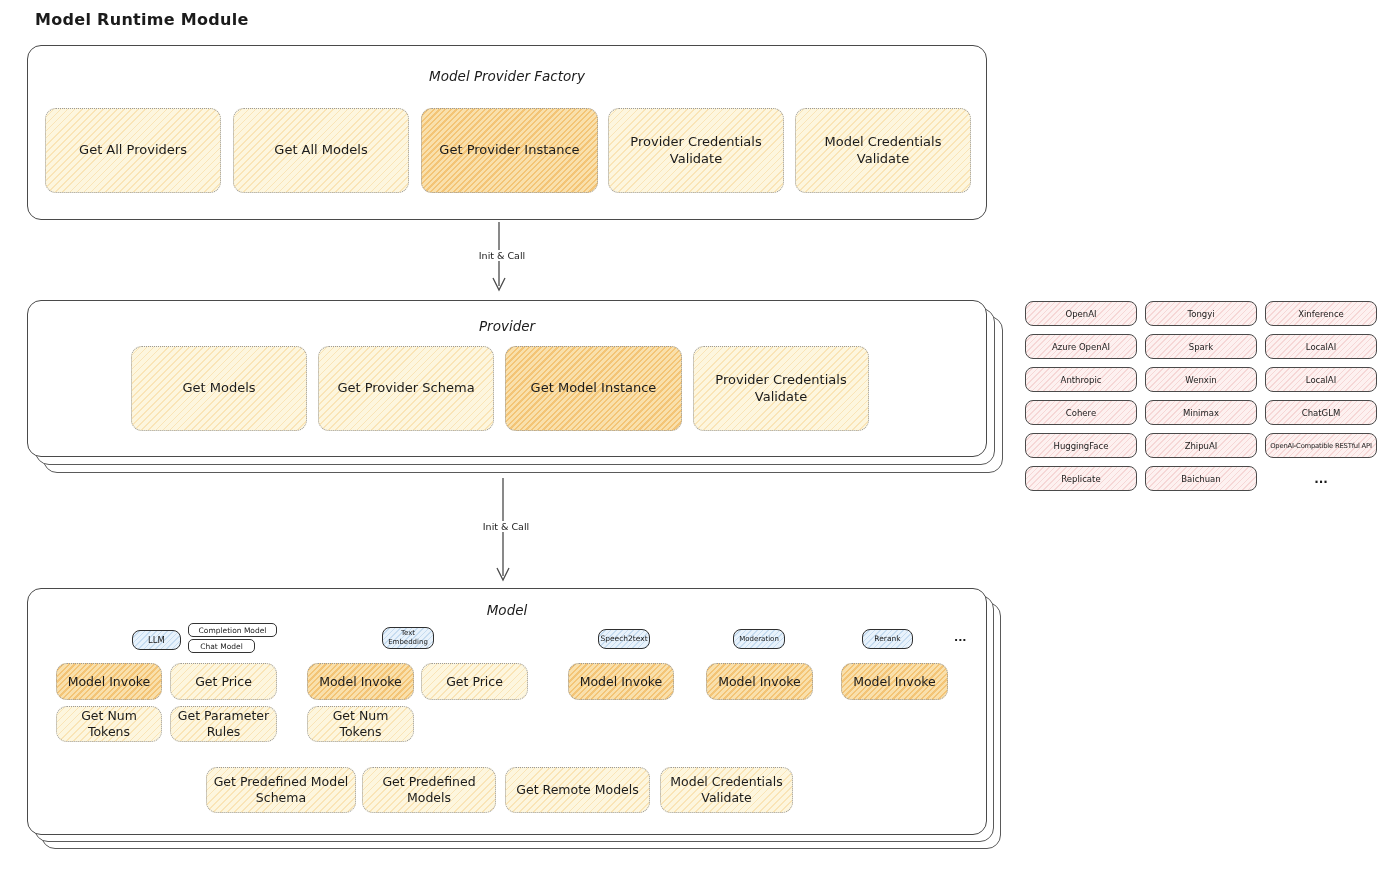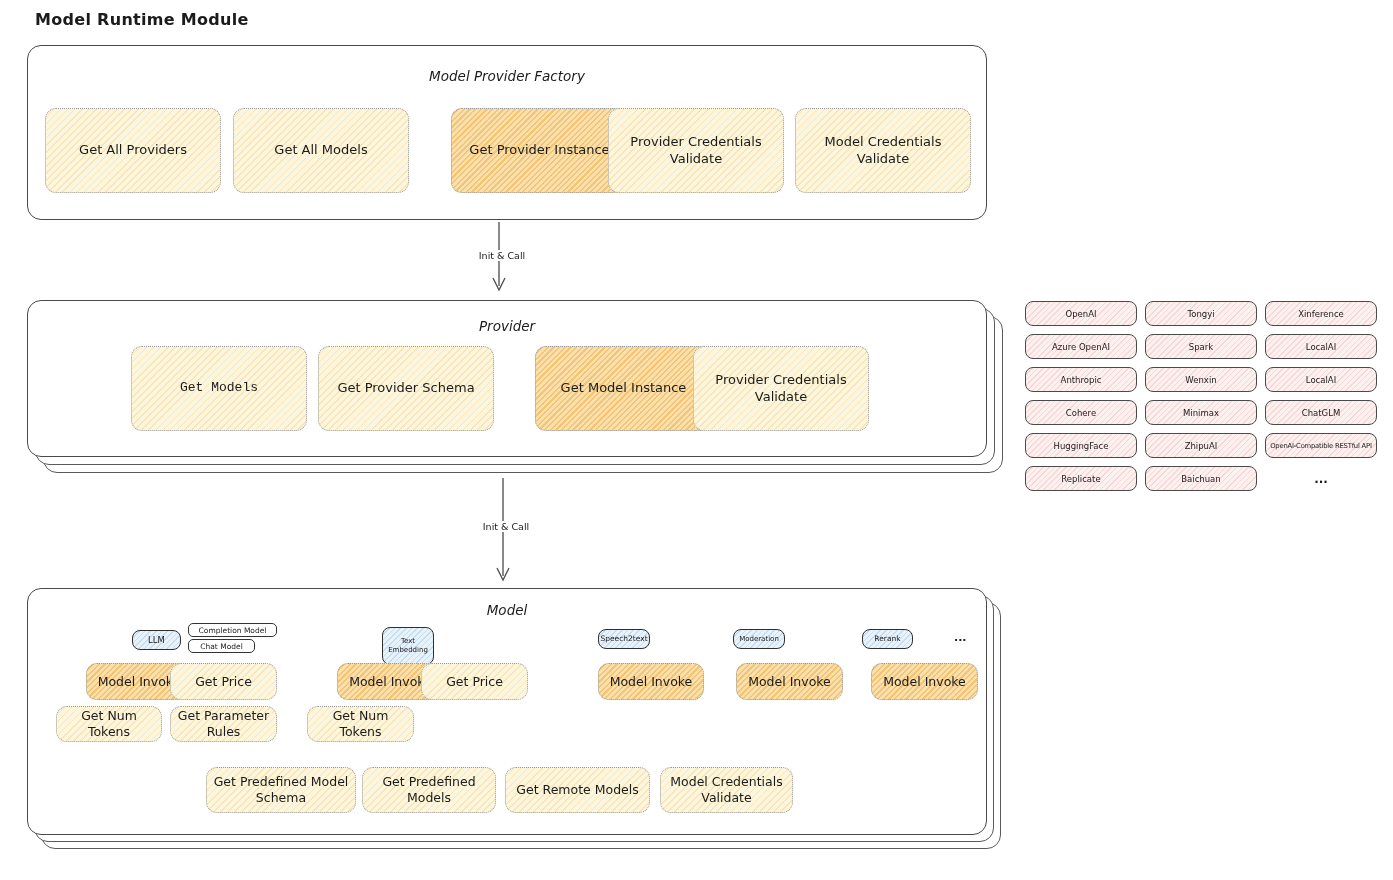--- a/index.html
+++ b/index.html
@@ -6,21 +6,21 @@
   .canvas{position:relative;width:1393px;height:880px;background:#fff;
           font-family:"DejaVu Sans","Liberation Sans",sans-serif;color:#1b1b1b;overflow:hidden;}
   .abs{position:absolute;}
   .diagram-title{font-size:16px;font-weight:bold;letter-spacing:.3px;}
   .box{position:absolute;background:#fff;border:1.6px solid #4a4a4a;border-radius:14px;}
   .layer{position:absolute;background:#fff;border:1.4px solid #5a5a5a;border-radius:14px;}
   .box-title{position:absolute;left:0;right:0;text-align:center;font-size:13.5px;font-style:italic;}
   .btn{position:absolute;display:flex;align-items:center;justify-content:center;text-align:center;
        border:1.6px dotted #9a9a9a;border-radius:11px;font-size:13px;line-height:1.25;padding:2px 6px;box-sizing:border-box;}
   .h-yellow{background:repeating-linear-gradient(135deg,rgba(243,196,106,0.35) 0px,rgba(243,196,106,0.35) 1.2px,transparent 1.2px,transparent 5px),#fdf6de;}
-  .h-orange{background:repeating-linear-gradient(135deg,rgba(238,168,64,0.5) 0px,rgba(238,168,64,0.5) 1.6px,transparent 1.6px,transparent 4px),#f9e0ac;margin-left:30px;}
+  .h-orange{background:repeating-linear-gradient(135deg,rgba(238,168,64,0.5) 0px,rgba(238,168,64,0.5) 1.6px,transparent 1.6px,transparent 4px),#f9e0ac;}
   .pill{position:absolute;display:flex;align-items:center;justify-content:center;text-align:center;
         border:1.4px solid #2f2f2f;border-radius:8px;box-sizing:border-box;line-height:1.25;}
   .h-blue{background:repeating-linear-gradient(135deg,rgba(120,170,215,0.3) 0px,rgba(120,170,215,0.3) 1px,transparent 1px,transparent 4px),#e8f2fb;}
   .mini{position:absolute;display:flex;align-items:center;justify-content:center;background:#fff;
         border:1.2px solid #333;border-radius:5px;font-size:7.5px;box-sizing:border-box;white-space:nowrap;}
   .pgrid{position:absolute;left:1025px;top:301px;display:grid;grid-template-columns:repeat(3,112px);
          grid-auto-rows:25px;column-gap:9px;row-gap:4px;gap:8px;}
   .chip{display:flex;align-items:center;justify-content:center;border:1.3px solid #4a4a4a;border-radius:8px;
         font-size:8.5px;box-sizing:border-box;text-align:center;white-space:nowrap;
         background:repeating-linear-gradient(135deg,rgba(226,140,140,0.26) 0px,rgba(226,140,140,0.26) 1px,transparent 1px,transparent 4px),#fdf1f0;}
@@ -48,21 +48,21 @@
   <svg class="abs" style="left:490px;top:222px;" width="18" height="74">
     <line x1="9" y1="0" x2="9" y2="64" stroke="#4a4a4a" stroke-width="1.3"></line>
     <polyline points="3,56 9,68 15,56" fill="none" stroke="#4a4a4a" stroke-width="1.3"></polyline>
   </svg>
   <div class="arrow-label" style="left:463px;top:250px;width:72px;">Init &amp; Call</div>
 
   <div class="layer" style="left:43px;top:316px;width:958px;height:155px;"></div>
   <div class="layer" style="left:35px;top:308px;width:958px;height:155px;"></div>
   <div class="box" style="left:27px;top:300px;width:958px;height:155px;">
     <div class="box-title" style="top:17px;">Provider</div>
-    <div class="btn h-yellow" style="left:103px;top:45px;width:176px;height:85px;font-family:Liberation Mono, monospace;">Get Models</div>
+    <div class="btn h-yellow" style="left:103px;top:45px;width:176px;height:85px;">Get Models</div>
     <div class="btn h-yellow" style="left:290px;top:45px;width:176px;height:85px;">Get Provider Schema</div>
     <div class="btn h-orange" style="left:477px;top:45px;width:177px;height:85px;">Get Model Instance</div>
     <div class="btn h-yellow" style="left:665px;top:45px;width:176px;height:85px;">Provider Credentials Validate</div>
   </div>
 
   <div class="pgrid">
     <div class="chip">OpenAI</div>
     <div class="chip">Tongyi</div>
     <div class="chip">Xinference</div>
     <div class="chip">Azure OpenAI</div>
@@ -89,21 +89,21 @@
   <div class="arrow-label" style="left:467px;top:521px;width:72px;">Init &amp; Call</div>
 
   <div class="layer" style="left:41px;top:602px;width:958px;height:245px;"></div>
   <div class="layer" style="left:34px;top:595px;width:958px;height:245px;"></div>
   <div class="box" style="left:27px;top:588px;width:958px;height:245px;">
     <div class="box-title" style="top:13px;">Model</div>
 
     <div class="pill h-blue" style="left:104px;top:41px;width:49px;height:20px;font-size:8.5px;">LLM</div>
     <div class="mini" style="left:160px;top:34px;width:89px;height:14px;">Completion Model</div>
     <div class="mini" style="left:160px;top:50px;width:67px;height:14px;">Chat Model</div>
-    <div class="pill h-blue" style="left:354px;top:38px;width:52px;height:38px;font-size:7px;padding:1px 4px;">Text Embedding</div>
+    <div class="pill h-blue" style="left:354px;top:38px;width:52px;height:22px;font-size:7px;padding:1px 4px;">Text Embedding</div>
     <div class="pill h-blue" style="left:570px;top:40px;width:52px;height:20px;font-size:7.5px;">Speech2text</div>
     <div class="pill h-blue" style="left:705px;top:40px;width:52px;height:20px;font-size:7px;">Moderation</div>
     <div class="pill h-blue" style="left:834px;top:40px;width:51px;height:20px;font-size:7.5px;">Rerank</div>
     <div class="abs ellipsis" style="left:926px;top:42px;">...</div>
 
     <div class="btn h-orange" style="left:28px;top:74px;width:106px;height:37px;font-size:12.5px;">Model Invoke</div>
     <div class="btn h-yellow" style="left:142px;top:74px;width:107px;height:37px;font-size:12.5px;">Get Price</div>
     <div class="btn h-orange" style="left:279px;top:74px;width:107px;height:37px;font-size:12.5px;">Model Invoke</div>
     <div class="btn h-yellow" style="left:393px;top:74px;width:107px;height:37px;font-size:12.5px;">Get Price</div>
     <div class="btn h-orange" style="left:540px;top:74px;width:106px;height:37px;font-size:12.5px;">Model Invoke</div>

